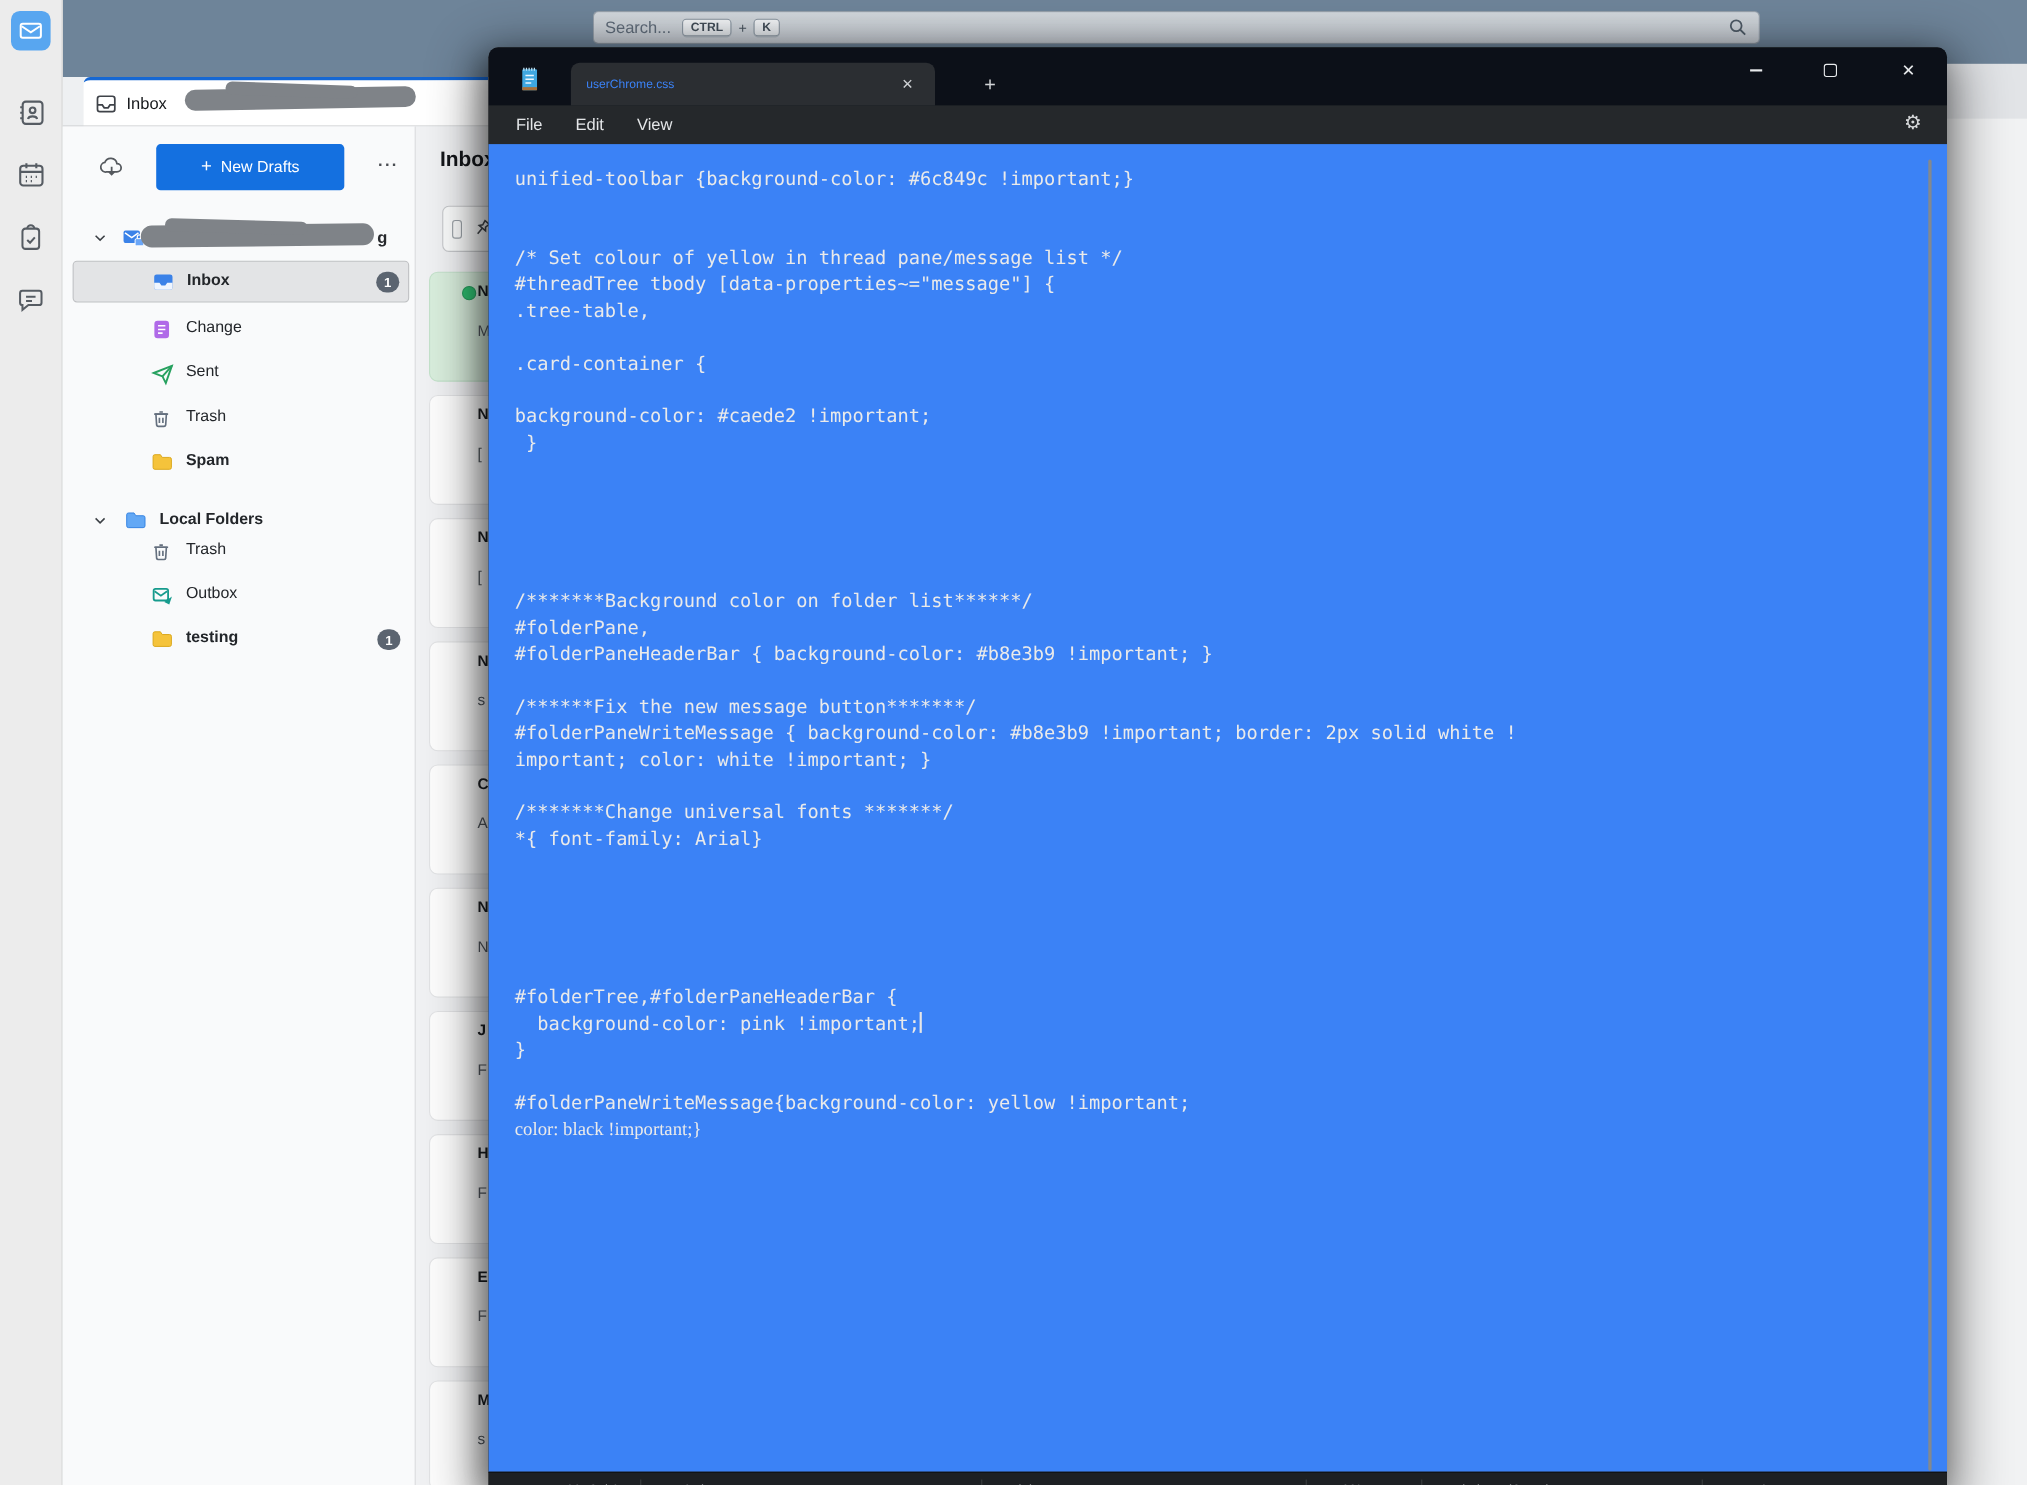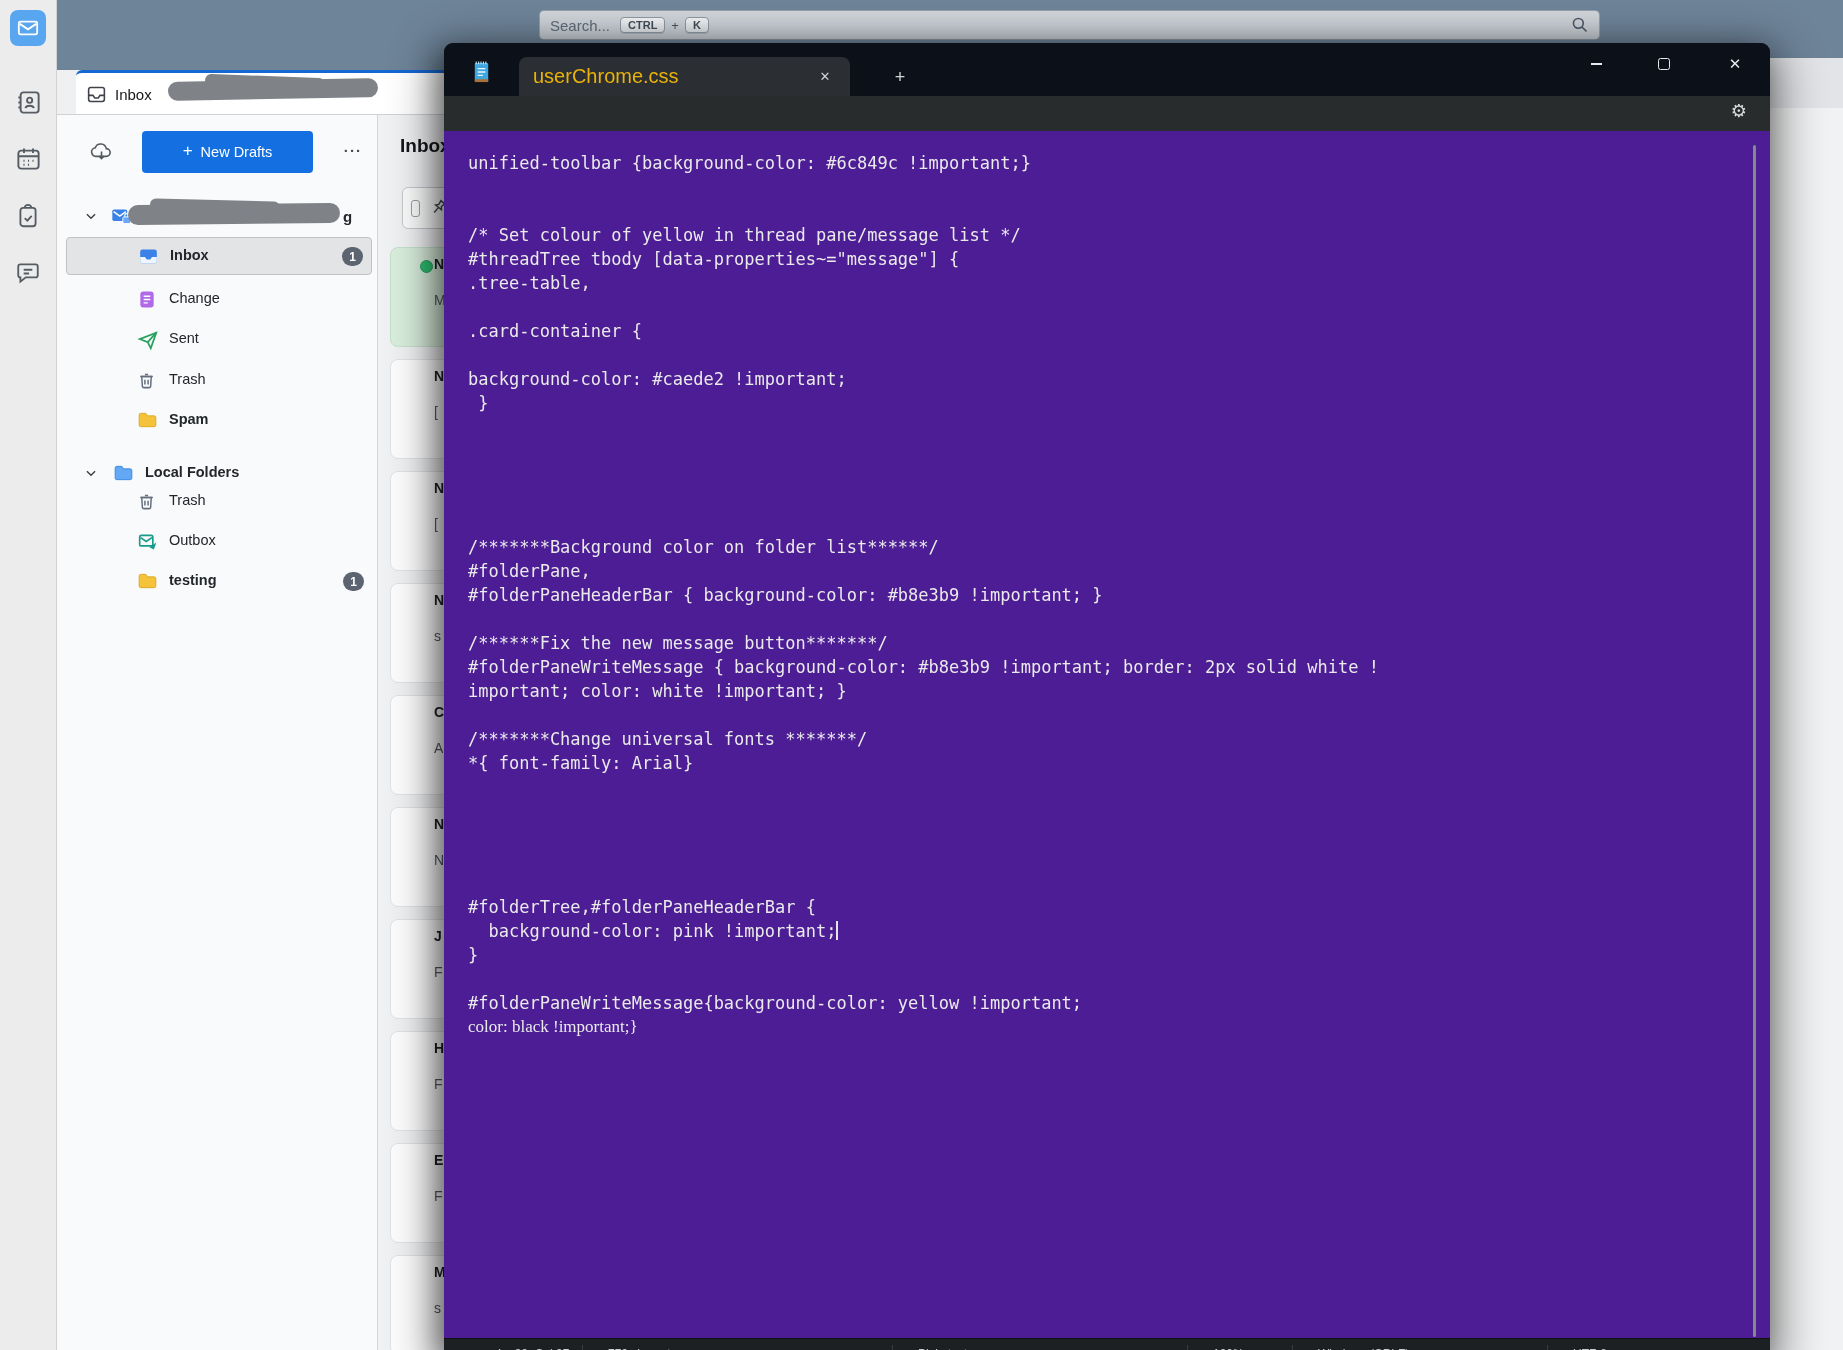--- a/index.html
+++ b/index.html
@@ -57,34 +57,34 @@
      background:#2fc071;border:1px solid #27a05f;box-sizing:border-box;}
   .msg-l1{position:absolute;left:43px;top:8px;font-size:14px;font-weight:bold;color:#1d2024;}
   .msg-l2{position:absolute;left:43px;top:44px;font-size:14px;color:#555b62;}
   
   .notepad{left:444px;top:43px;width:1326px;height:1307px;background:#292c2d;
      border-radius:9px 9px 0 0;box-shadow:0 14px 46px 10px rgba(0,0,0,.45), -6px 8px 26px rgba(0,0,0,.35);
      overflow:hidden;}
   .np-titlebar{left:0;top:0;width:100%;height:53px;background:#0c1018;}
   .np-tab{left:75px;top:14px;width:331px;height:39px;background:#2b2e32;border-radius:8px 8px 0 0;
      display:flex;align-items:center;padding:0 12px 0 14px;box-sizing:border-box;}
-  .np-tab-title{color:#eab308;font-size:20px;}
+  .np-tab-title{color:#3b82f6;font-size:11px;}
   .np-tab-close{margin-left:auto;color:#cfd2d5;font-size:13px;width:26px;height:24px;
      display:flex;align-items:center;justify-content:center;border-radius:4px;}
   .np-newtab{left:442px;top:22px;width:28px;height:24px;color:#d2d4d6;font-size:18px;
      display:flex;align-items:center;justify-content:center;}
   .np-ctl{top:0;width:58px;height:42px;display:flex;align-items:center;justify-content:center;}
   .glyph-min{width:11px;height:1.4px;background:#e8eaec;display:block;}
   .glyph-max{width:10px;height:10px;border:1.4px solid #e8eaec;border-radius:2.5px;display:block;}
   .glyph-close{color:#e8eaec;font-size:15px;}
   .np-menubar{left:0;top:53px;width:100%;height:35px;background:#25282b;display:flex;
      align-items:center;padding-left:10px;box-sizing:border-box;gap:0;}
   .np-menu{color:#e4e6e8;font-size:15px;padding:0 15px;height:28px;display:flex;align-items:center;border-radius:5px;}
   .np-gear{position:absolute;right:23px;top:57px;color:#d6d8da;font-size:18px;}
-  .np-editor{left:0;top:88px;width:100%;height:1207px;background:#4c1d95;}
+  .np-editor{left:0;top:88px;width:100%;height:1207px;background:#3b82f6;}
   .code-line{position:absolute;left:24px;height:24px;line-height:24px;white-space:pre;
      font-family:"DejaVu Sans Mono","Liberation Mono",monospace;font-size:17px;color:#eaeaea;}
   .caret{display:inline-block;width:1.6px;height:19px;background:#e6e6e6;vertical-align:-3px;}
   .np-scrollbar{left:1309px;top:102px;width:3px;height:1192px;background:#84898e;border-radius:2px;}
   .np-statusbar{left:0;top:1295px;width:100%;height:30px;background:#1d2023;border-top:1px solid #101214;
      display:flex;align-items:center;}
   .status-item{color:#c9cbcd;font-size:12px;padding:0 14px;white-space:nowrap;}
   .status-sep{width:1px;height:18px;background:#3a3d40;}
   svg{display:block;}
 </style>
@@ -369,20 +369,27 @@
   </div>
   <div class="abs np-newtab">+</div>
   <div class="abs np-ctl" style="left:1123px;">
       <span class="glyph-min"></span>
     </div>
   <div class="abs np-ctl" style="left:1191px;">
       <span class="glyph-max"></span>
     </div>
   <div class="abs np-ctl" style="left:1262px;">
       <span class="glyph-close">✕</span>
+    </div>
+  <div class="abs np-menubar">
+      <div id="np-menus" style="display:flex;">
+        <div class="np-menu">File</div>
+        <div class="np-menu">Edit</div>
+        <div class="np-menu">View</div>
+      </div>
     </div>
   <span class="np-gear">⚙</span>
   <div class="abs np-editor">
       <div id="np-lines">
         <div class="code-line" style="top: 20px;">unified-toolbar {background-color: #6c849c !important;}</div>
         <div class="code-line" style="top: 44px;"></div>
         <div class="code-line" style="top: 68px;"></div>
         <div class="code-line" style="top: 92px;">/* Set colour of yellow in thread pane/message list */</div>
         <div class="code-line" style="top: 116px;">#threadTree tbody [data-properties~="message"] {</div>
         <div class="code-line" style="top: 140px;">.tree-table,</div>

